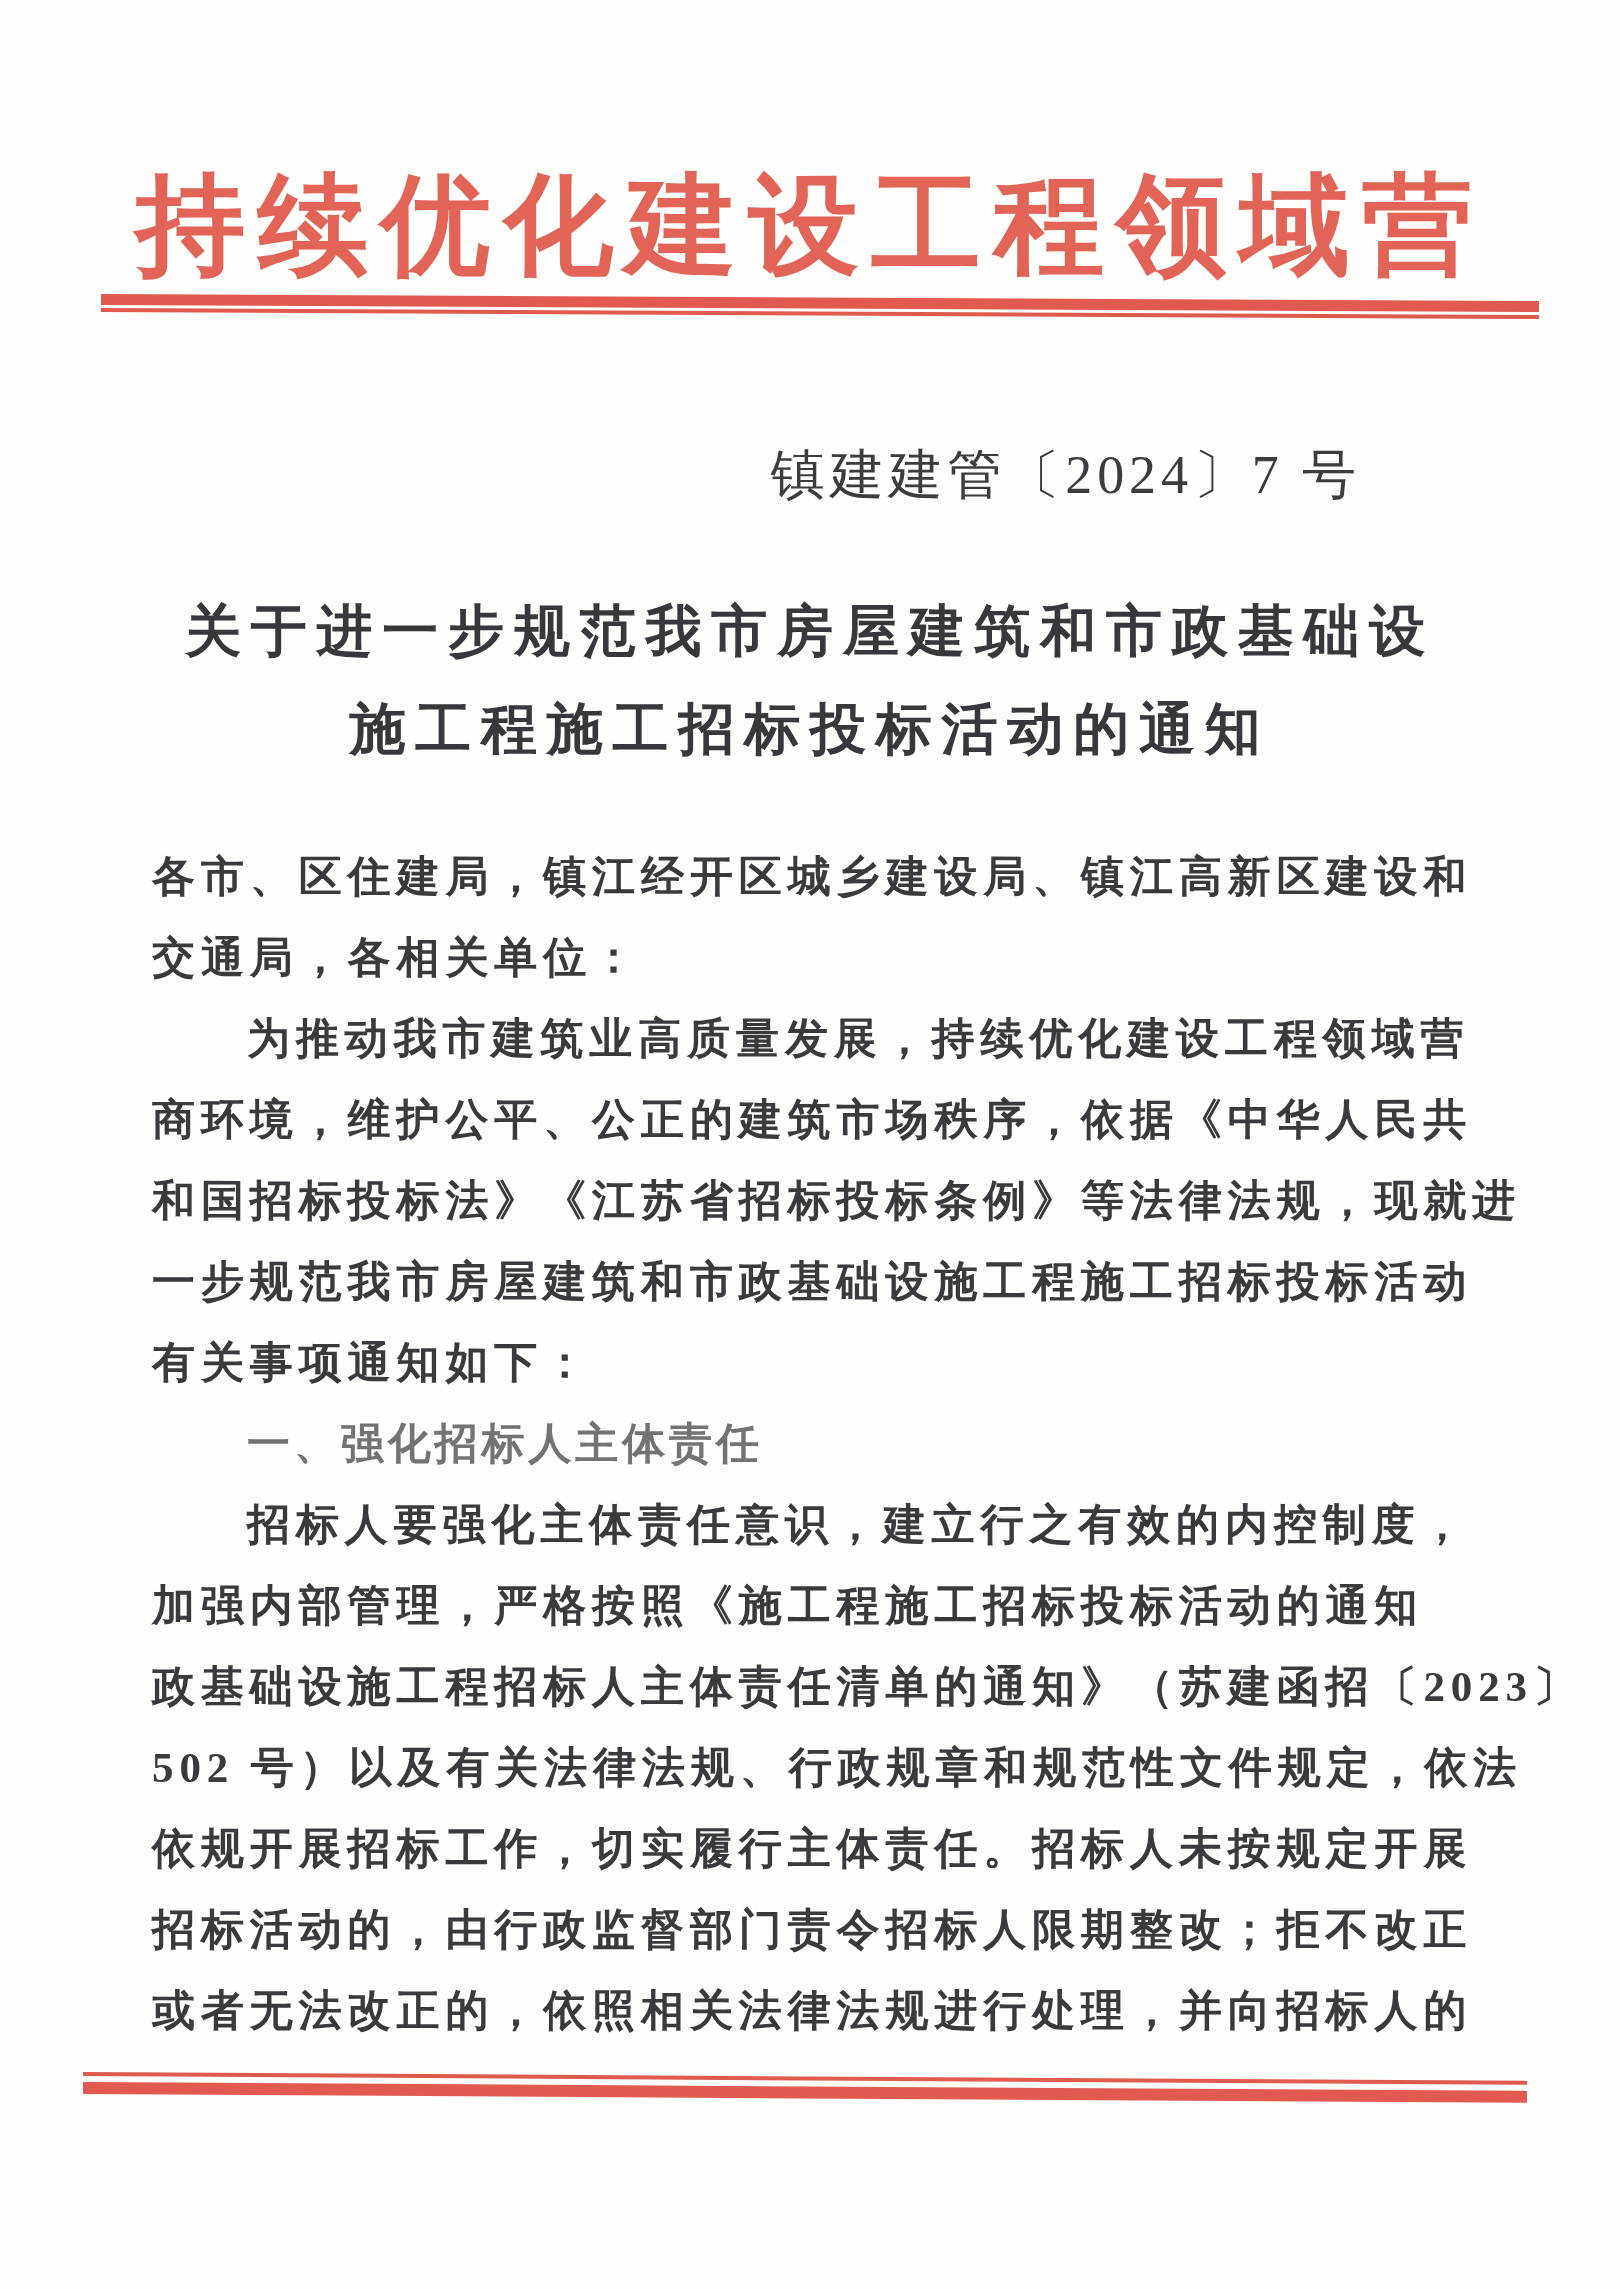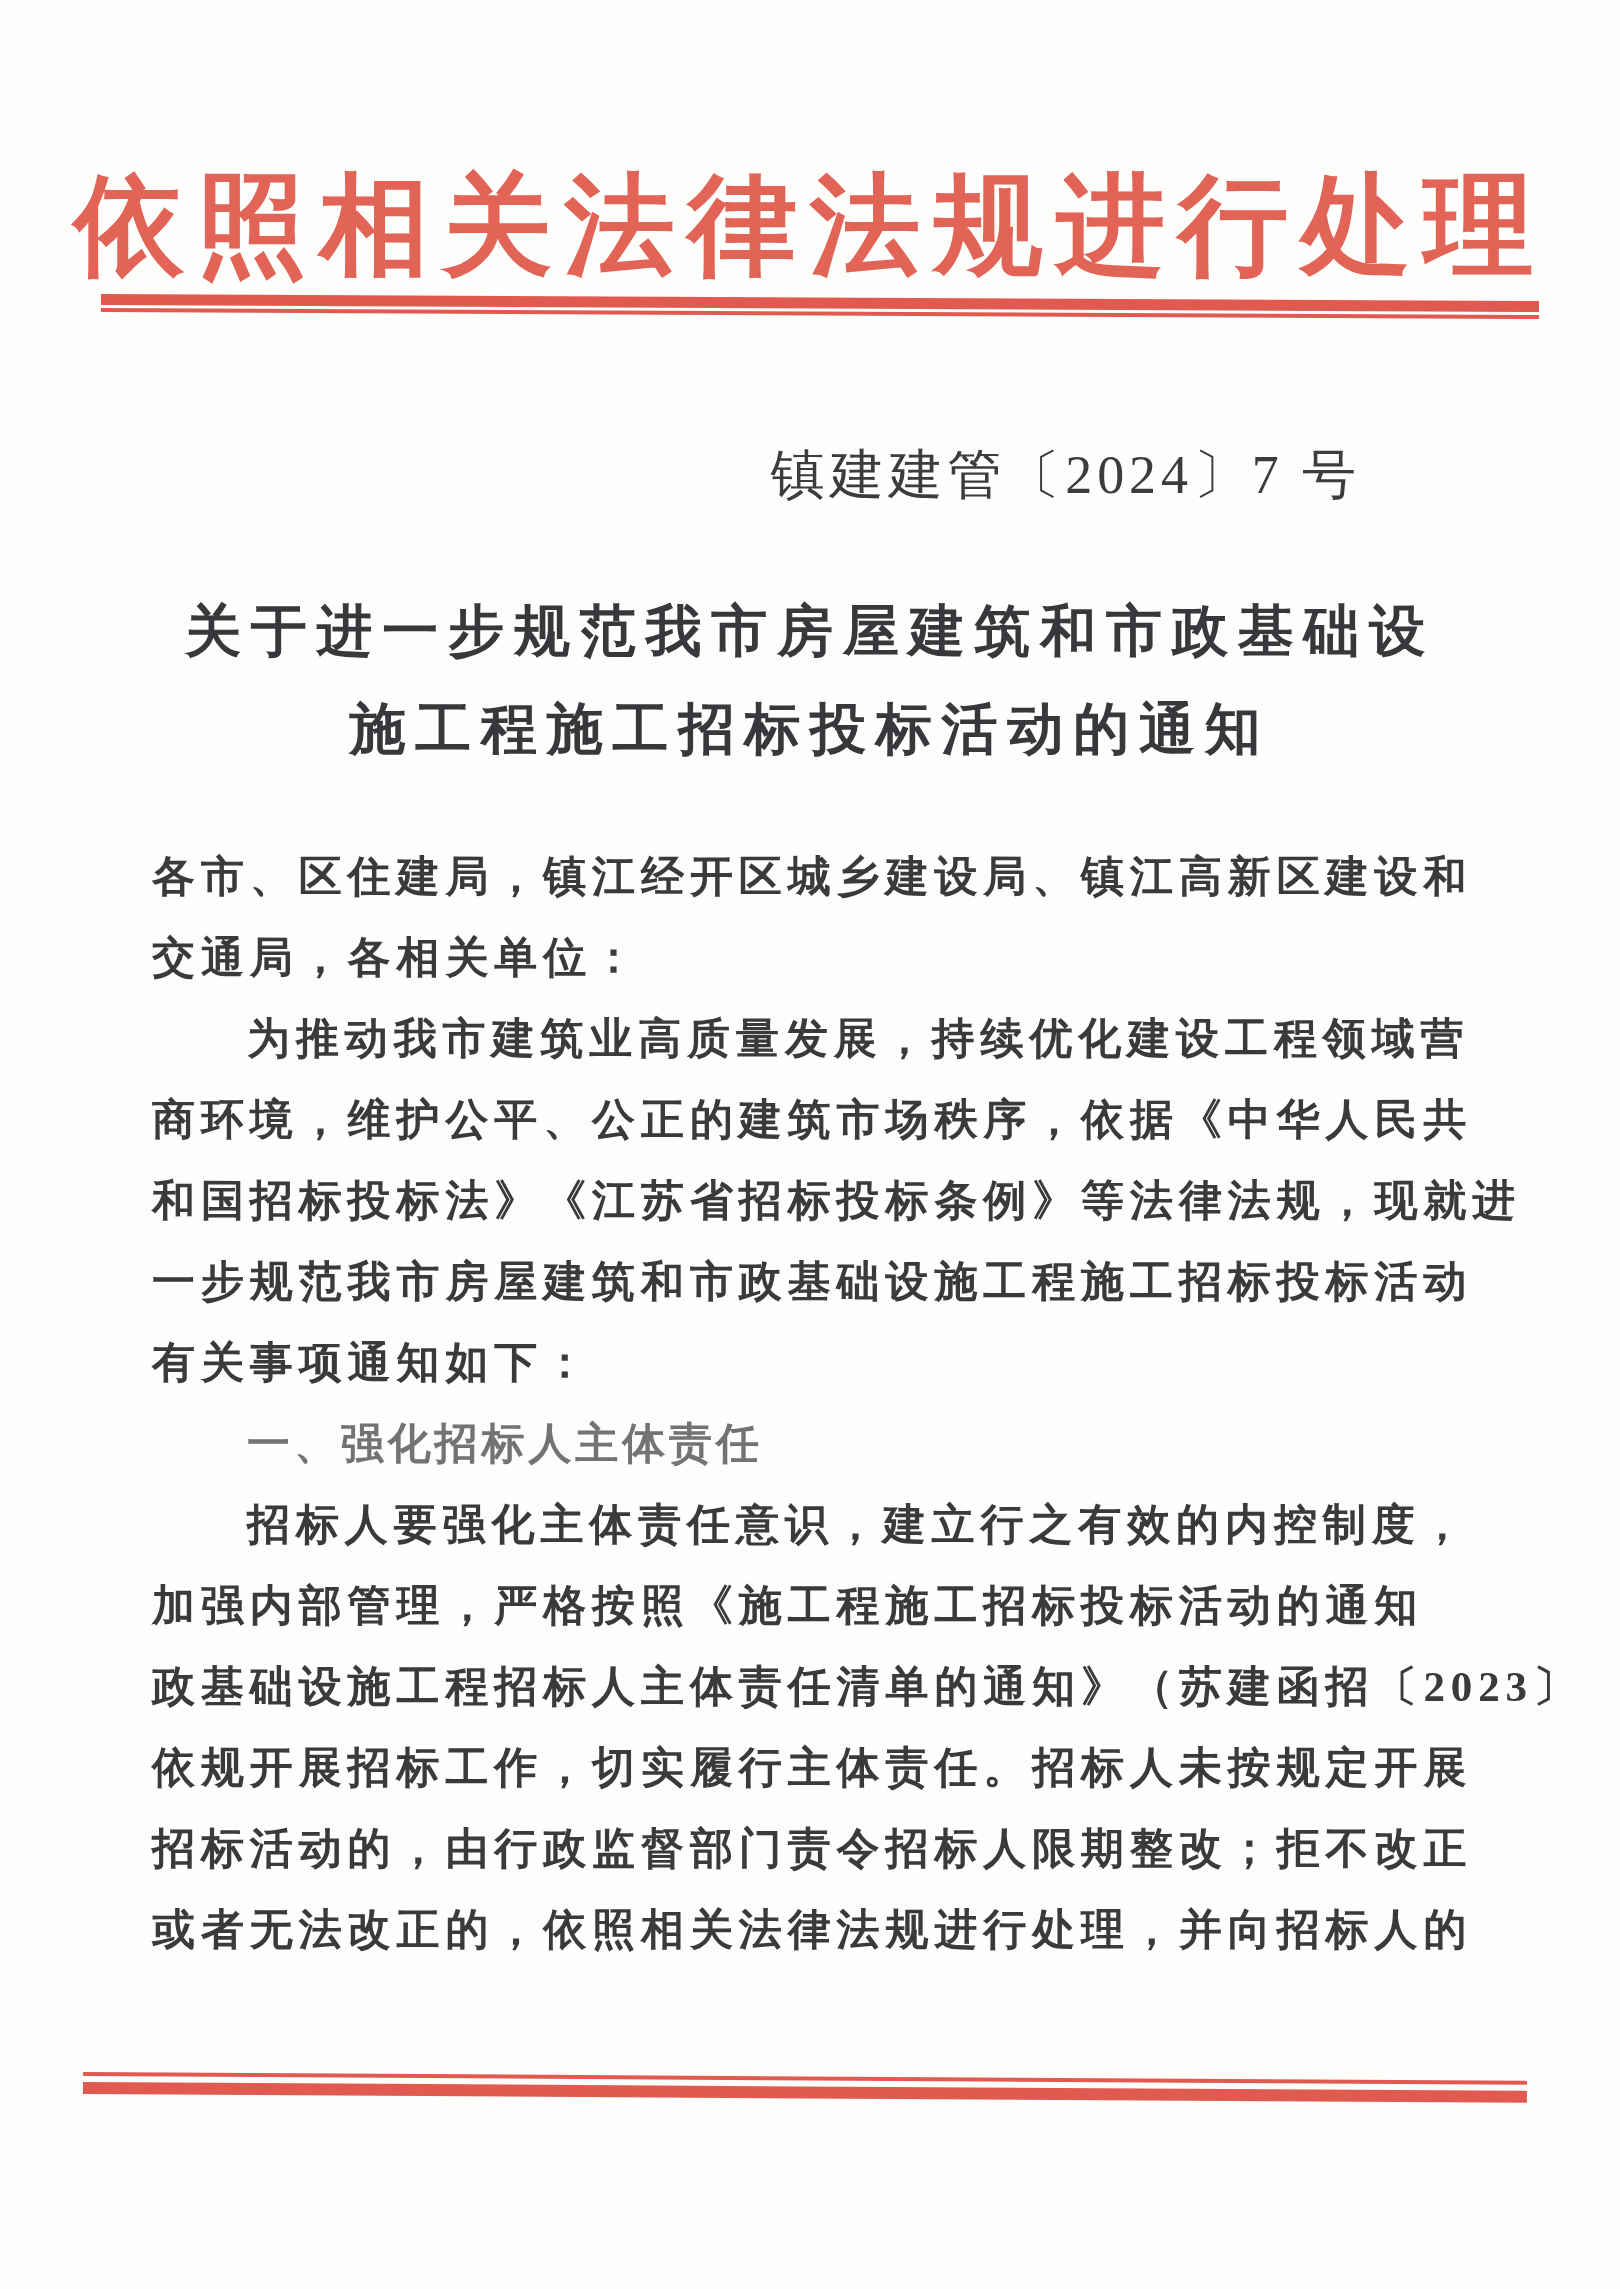--- a/index.html
+++ b/index.html
@@ -112,21 +112,21 @@
     margin-top: 5.9px;
     height: 12.7px;
     background: var(--rule-red, #e05a50);
   }
 </style>
 </head>
 <body>
 
 <div class="page">
 
-  <div class="org-title">依照相关法律法规进行处理</div>
+  <div class="org-title">持续优化建设工程领域营</div>
 
   <div class="rule-top">
     <div class="thick"></div>
     <div class="thin"></div>
   </div>
 
   <div class="doc-number">镇建建管〔2024〕7 号</div>
 
   <div class="doc-title">
     <div>关于进一步规范我市房屋建筑和市政基础设</div>
@@ -138,20 +138,21 @@
     <div class="line">交通局，各相关单位：</div>
     <div class="line indent">为推动我市建筑业高质量发展，持续优化建设工程领域营</div>
     <div class="line">商环境，维护公平、公正的建筑市场秩序，依据《中华人民共</div>
     <div class="line">和国招标投标法》《江苏省招标投标条例》等法律法规，现就进</div>
     <div class="line">一步规范我市房屋建筑和市政基础设施工程施工招标投标活动</div>
     <div class="line">有关事项通知如下：</div>
     <div class="line indent heading">一、强化招标人主体责任</div>
     <div class="line indent">招标人要强化主体责任意识，建立行之有效的内控制度，</div>
     <div class="line">加强内部管理，严格按照《施工程施工招标投标活动的通知</div>
     <div class="line">政基础设施工程招标人主体责任清单的通知》（苏建函招〔2023〕</div>
+    <div class="line">502 号）以及有关法律法规、行政规章和规范性文件规定，依法</div>
     <div class="line">依规开展招标工作，切实履行主体责任。招标人未按规定开展</div>
     <div class="line">招标活动的，由行政监督部门责令招标人限期整改；拒不改正</div>
     <div class="line">或者无法改正的，依照相关法律法规进行处理，并向招标人的</div>
   </div>
 
   <div class="rule-bottom">
     <div class="thin"></div>
     <div class="thick"></div>
   </div>
 

